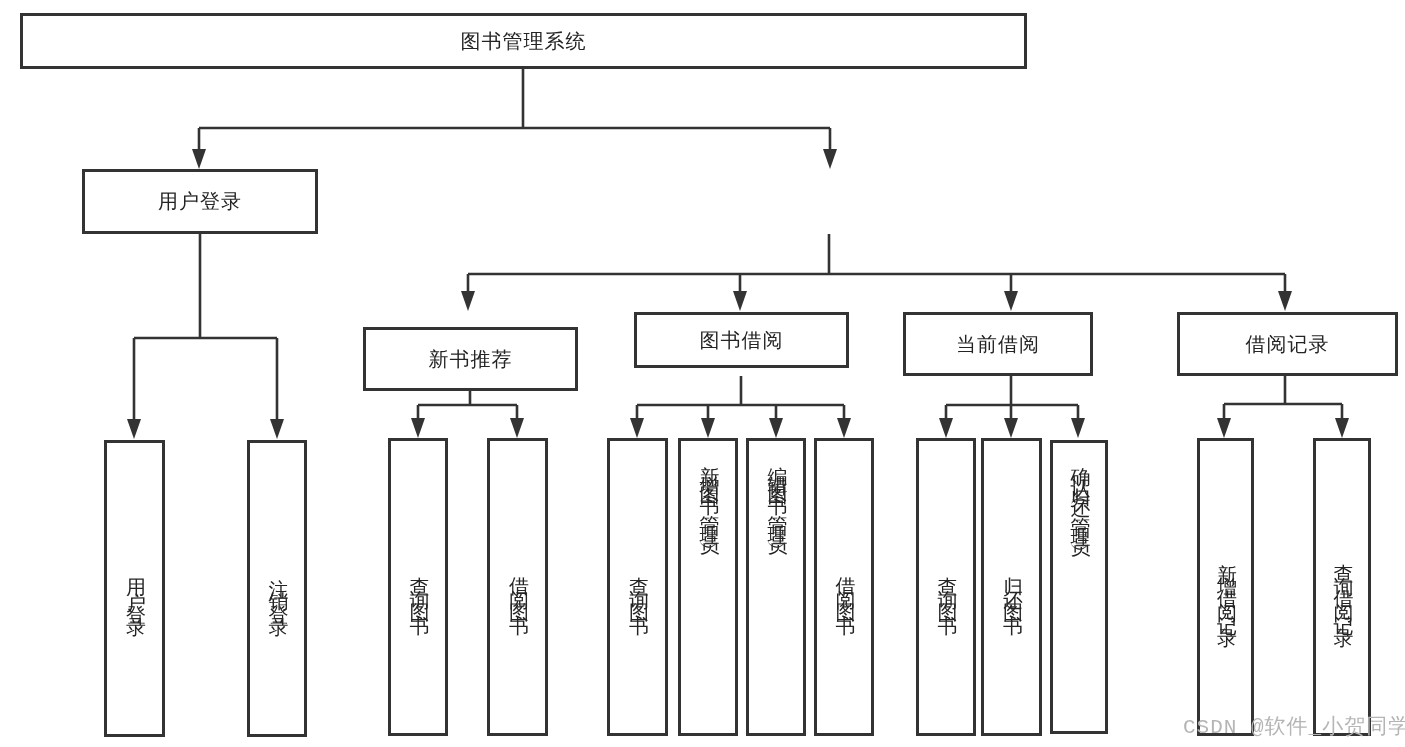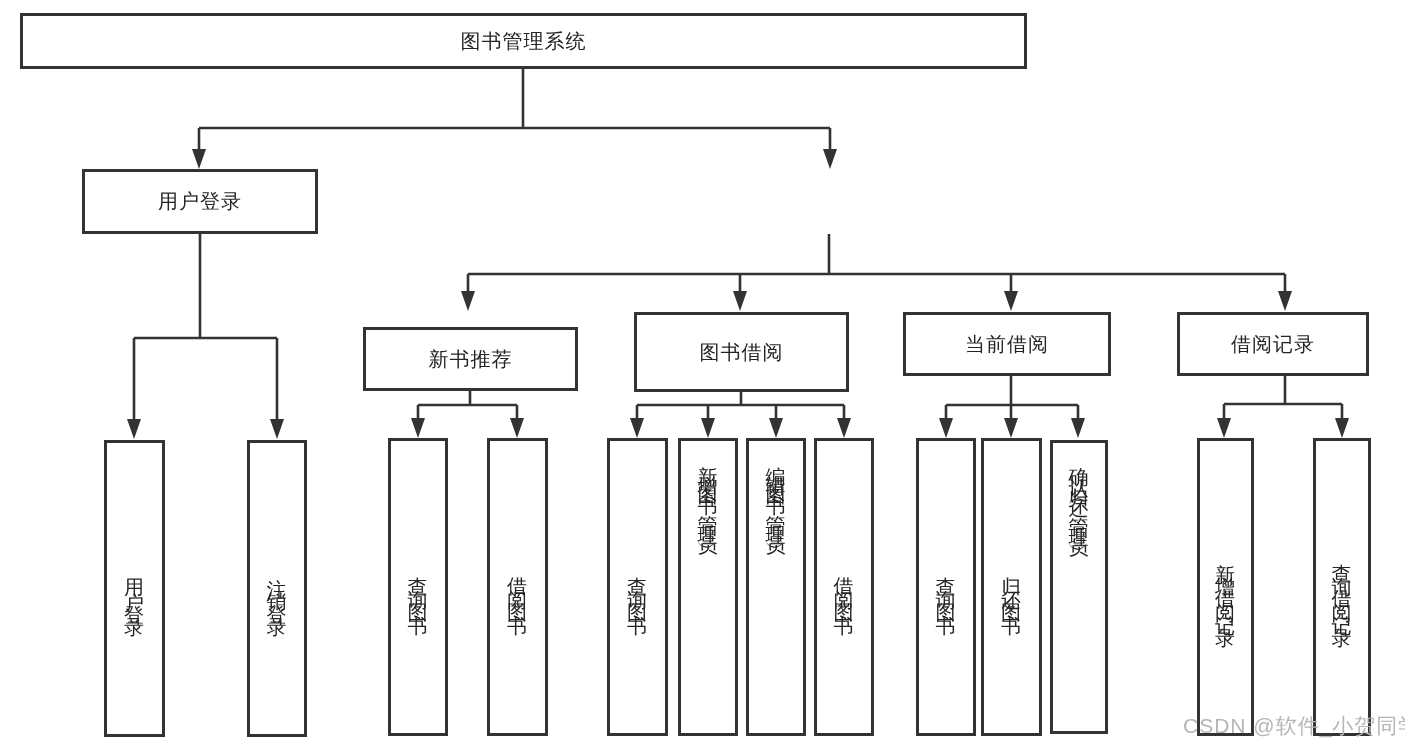--- a/index.html
+++ b/index.html
@@ -1,18 +1,18 @@
 <!DOCTYPE html>
 <html><head>
 <meta charset="utf-8">
 <style>
   html,body{margin:0;padding:0;background:#ffffff;}
   .canvas{
     position:relative;width:1405px;height:747px;background:#ffffff;
-    font-family:Liberation Sans, sans-serif;overflow:hidden;
+    font-family:Liberation Mono, monospace;overflow:hidden;
   }
   .wires{position:absolute;left:0;top:0;width:1405px;height:747px;}
   .box{
     position:absolute;box-sizing:border-box;border:3px solid #333333;background:#ffffff;
     display:flex;align-items:center;justify-content:center;
     color:#242424;font-size:20px;letter-spacing:1px;z-index:2;
   }
   .v{letter-spacing:0;}
   .v .vtext{
     writing-mode:vertical-rl;text-orientation:mixed;
@@ -74,27 +74,27 @@
     <span>图书管理系统</span>
   </div>
 
   <div class="box" style="left:82px;top:169px;width:236px;height:65px">
     <span>用户登录</span>
   </div>
 
   <div class="box" style="left:363px;top:327px;width:215px;height:64px">
     <span>新书推荐</span>
   </div>
-  <div class="box" style="left:634px;top:312px;width:215px;height:80px">
+  <div class="box" style="left:634px;top:312px;width:215px;height:56px">
     <span>图书借阅</span>
   </div>
-  <div class="box" style="left:903px;top:312px;width:208px;height:64px">
+  <div class="box" style="left:903px;top:312px;width:190px;height:64px">
     <span>当前借阅</span>
   </div>
-  <div class="box" style="left:1177px;top:312px;width:192px;height:64px">
+  <div class="box" style="left:1177px;top:312px;width:221px;height:64px">
     <span>借阅记录</span>
   </div>
 
   <div class="box v" style="left:104px;top:440px;width:61px;height:297px">
     <span class="vtext">用户登录</span>
   </div>
   <div class="box v" style="left:247px;top:440px;width:60px;height:297px">
     <span class="vtext">注销登录</span>
   </div>
 

